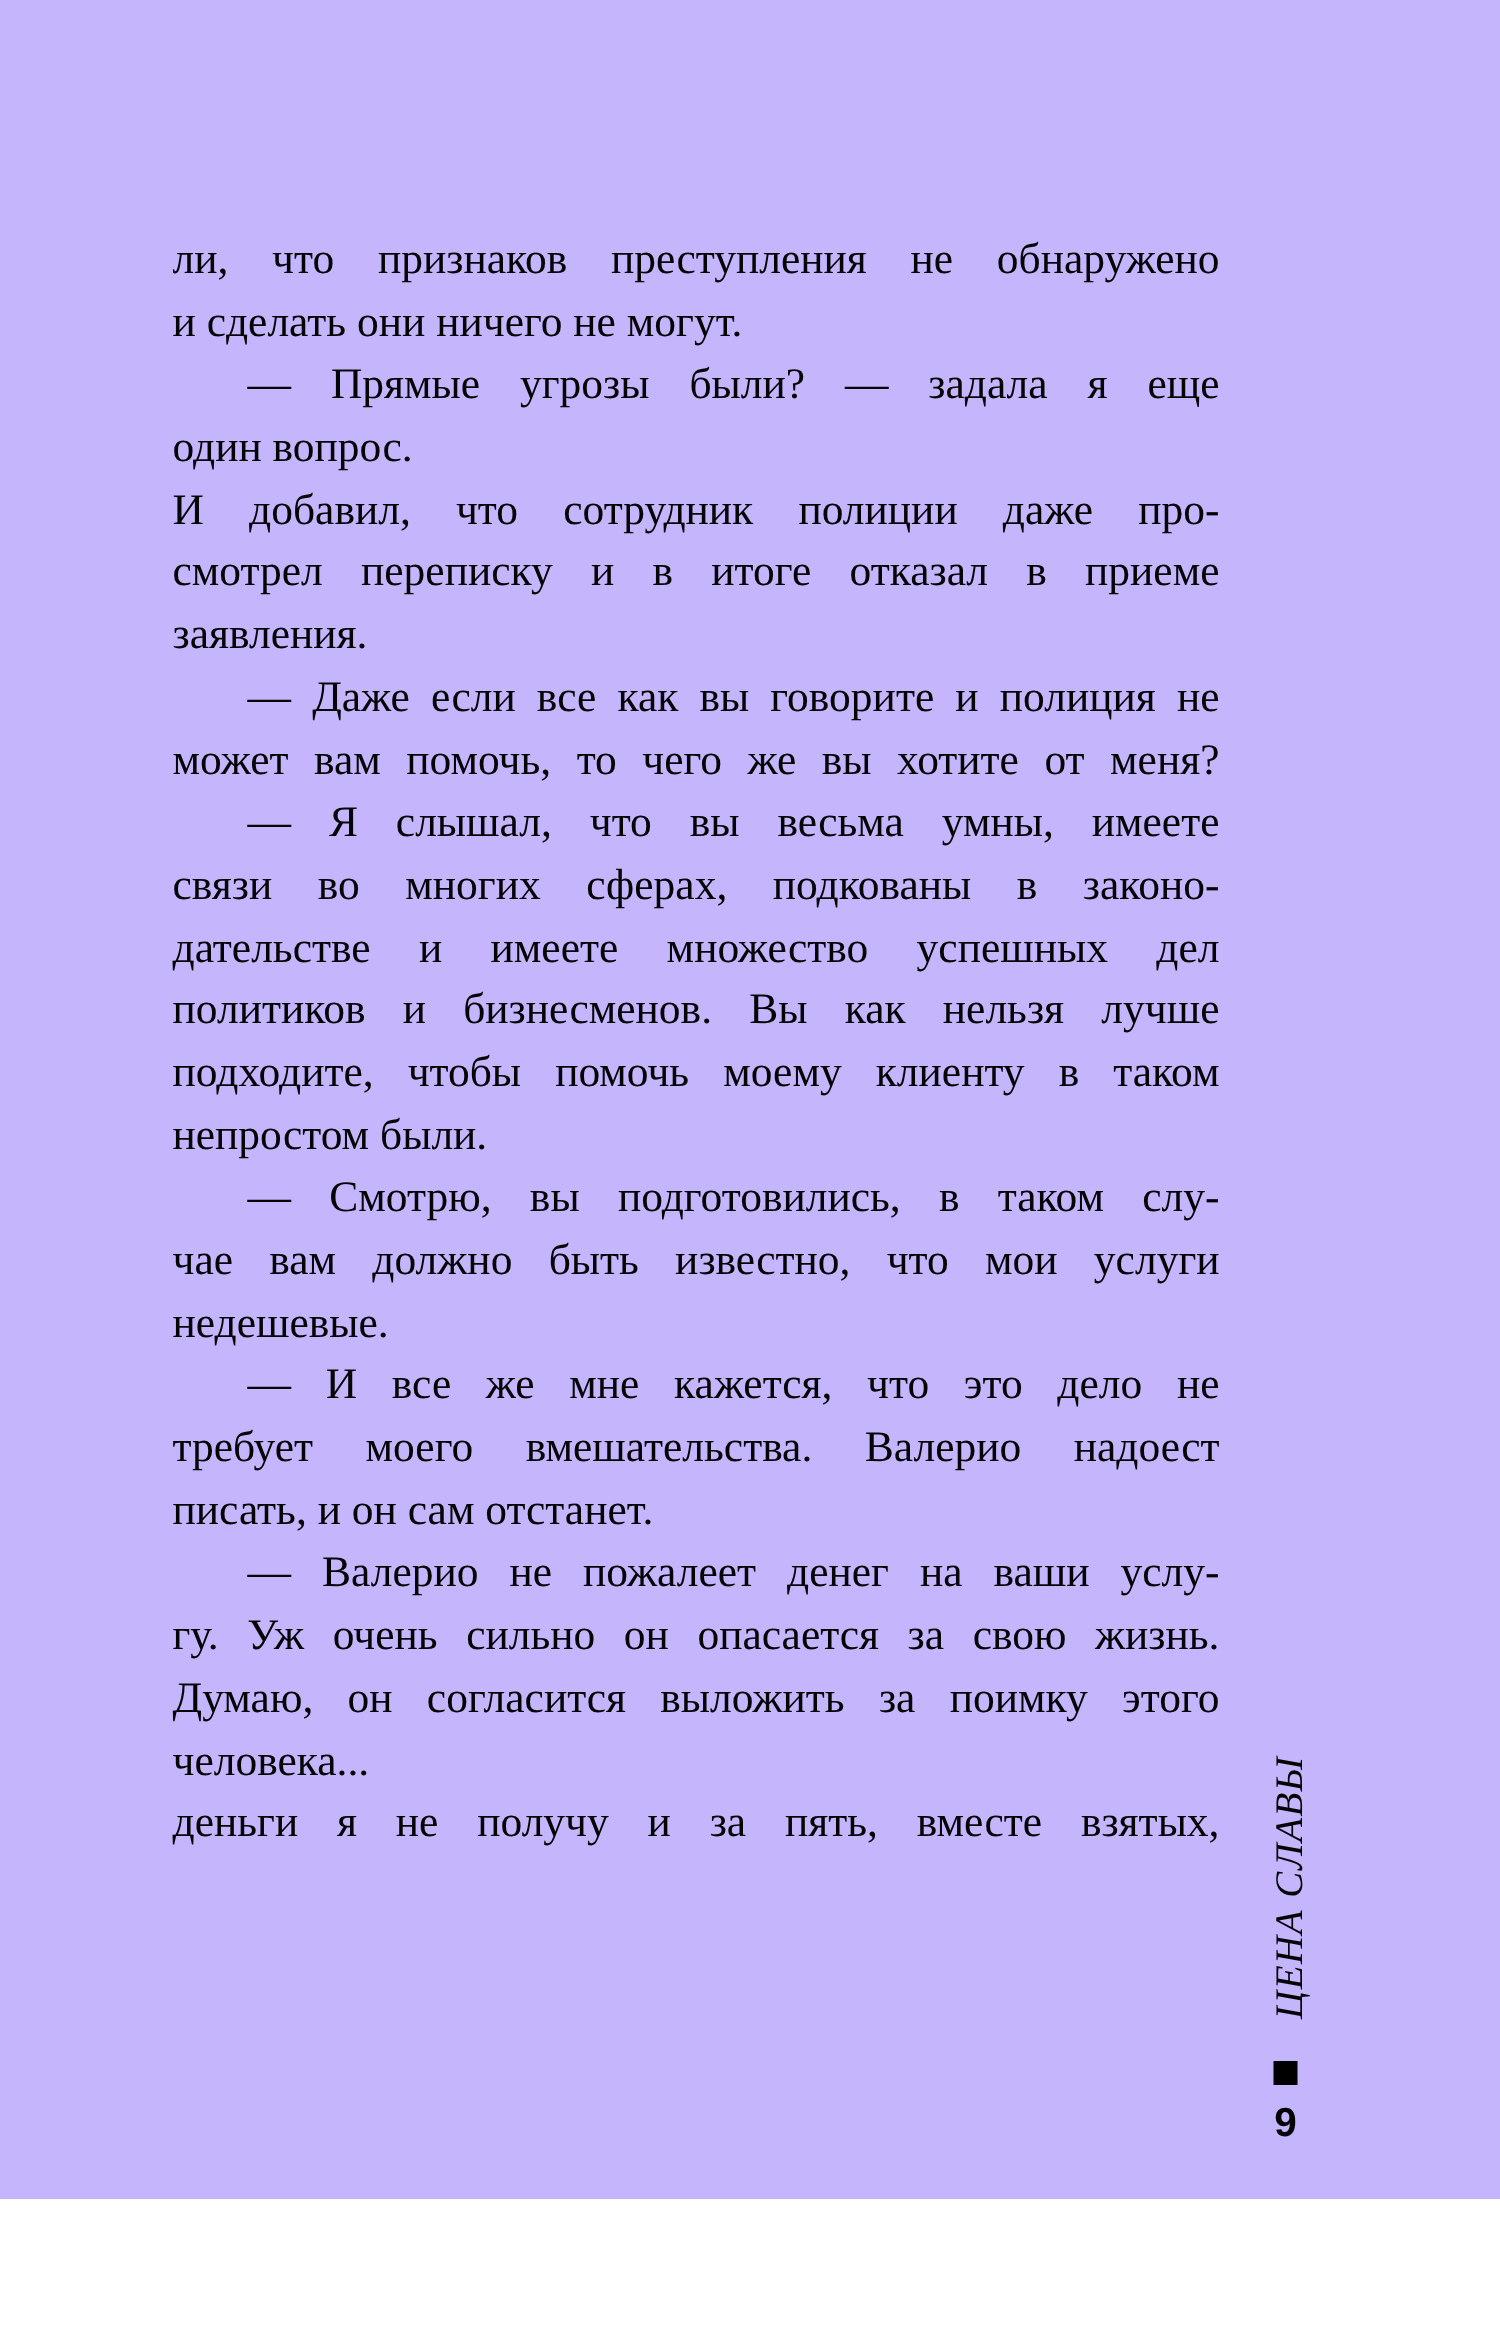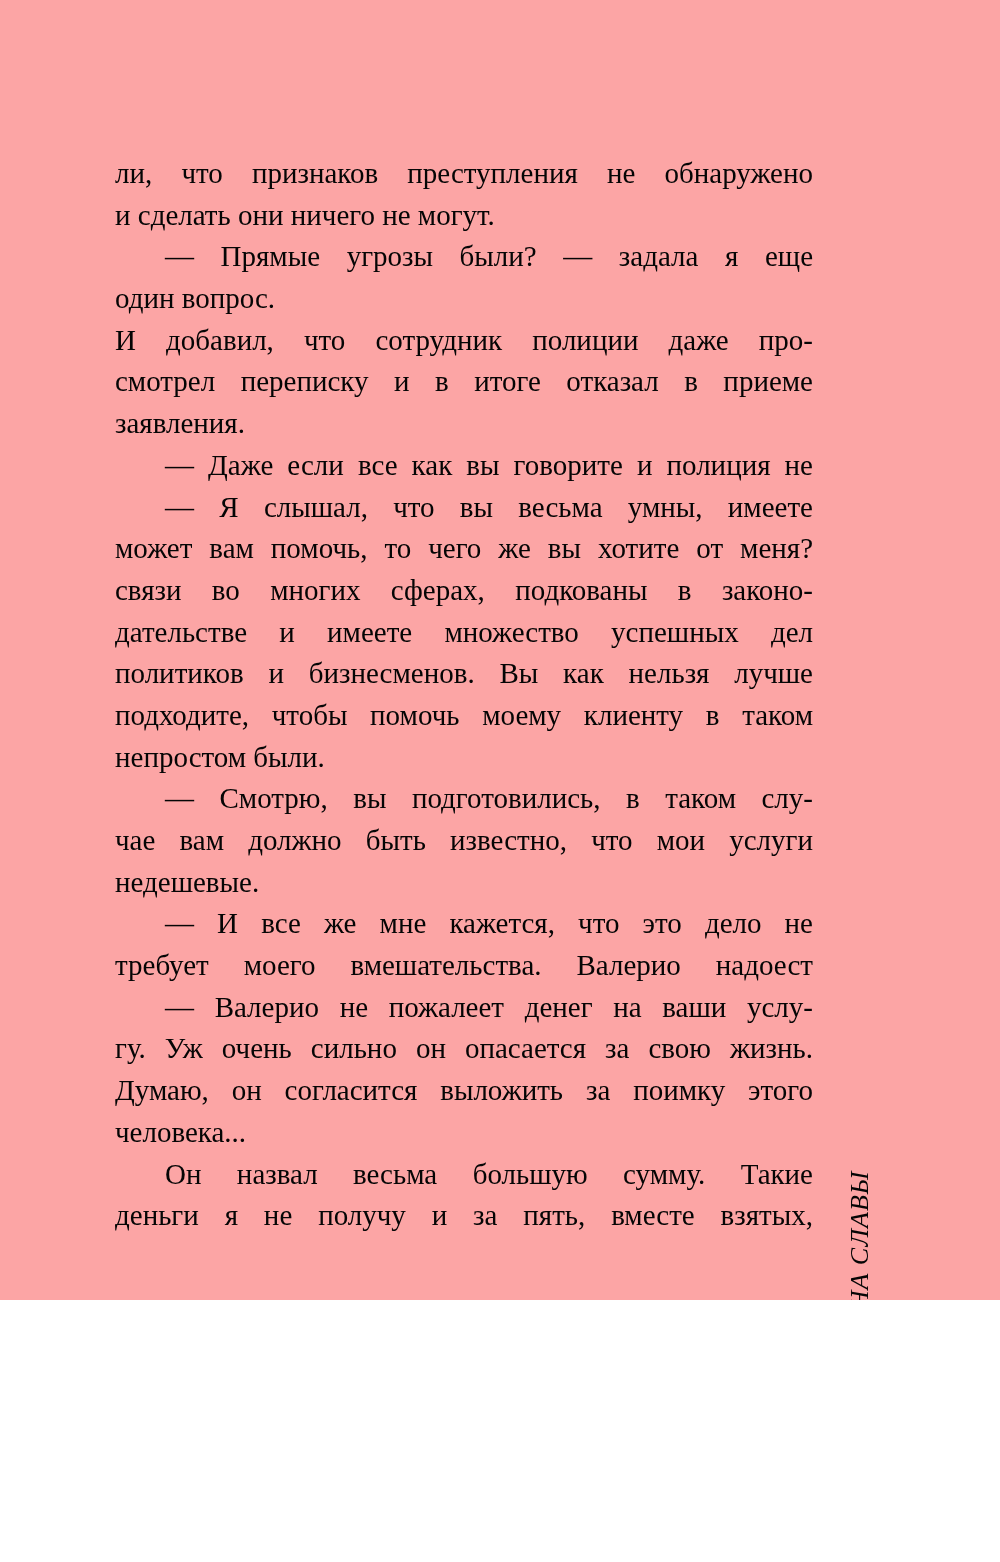--- a/index.html
+++ b/index.html
@@ -3,22 +3,22 @@
 <meta charset="utf-8">
 <style>
   html, body {
     margin: 0;
     padding: 0;
     background: #ffffff;
   }
   .book-page {
     position: relative;
     width: 1000px;
-    height: 1300px;
-    background: #fca5a5;
+    height: 1466px;
+    background: #c4b5fd;
     overflow: hidden;
     font-family: "Liberation Serif", serif;
     color: #050505;
   }
   .text-block {
     position: absolute;
     left: 115px;
     top: 153px;
     width: 698px;
     font-size: 29px;
@@ -76,35 +76,35 @@
 <div class="book-page">
   <div class="text-block">
       <div class="line justify">ли, что признаков преступления не обнаружено</div>
       <div class="line">и сделать они ничего не могут.</div>
       <div class="line indent justify">— Прямые угрозы были? — задала я еще</div>
       <div class="line">один вопрос.</div>
       <div class="line justify">И добавил, что сотрудник полиции даже про-</div>
       <div class="line justify">смотрел переписку и в итоге отказал в приеме</div>
       <div class="line">заявления.</div>
       <div class="line indent justify">— Даже если все как вы говорите и полиция не</div>
+      <div class="line justify">может вам помочь, то чего же вы хотите от меня?</div>
       <div class="line indent justify">— Я слышал, что вы весьма умны, имеете</div>
-      <div class="line justify">может вам помочь, то чего же вы хотите от меня?</div>
       <div class="line justify">связи во многих сферах, подкованы в законо-</div>
       <div class="line justify">дательстве и имеете множество успешных дел</div>
       <div class="line justify">политиков и бизнесменов. Вы как нельзя лучше</div>
       <div class="line justify">подходите, чтобы помочь моему клиенту в таком</div>
       <div class="line">непростом были.</div>
       <div class="line indent justify">— Смотрю, вы подготовились, в таком слу-</div>
       <div class="line justify">чае вам должно быть известно, что мои услуги</div>
       <div class="line">недешевые.</div>
       <div class="line indent justify">— И все же мне кажется, что это дело не</div>
       <div class="line justify">требует моего вмешательства. Валерио надоест</div>
+      <div class="line">писать, и он сам отстанет.</div>
       <div class="line indent justify">— Валерио не пожалеет денег на ваши услу-</div>
       <div class="line justify">гу. Уж очень сильно он опасается за свою жизнь.</div>
       <div class="line justify">Думаю, он согласится выложить за поимку этого</div>
       <div class="line">человека...</div>
-      <div class="line indent justify">Он назвал весьма большую сумму. Такие</div>
       <div class="line justify">деньги я не получу и за пять, вместе взятых,</div>
     </div>
   <div class="spine-title">ЦЕНА СЛАВЫ</div>
   <div class="section-marker"></div>
   <div class="page-number">9</div>
 </div>
 
 </body></html>

